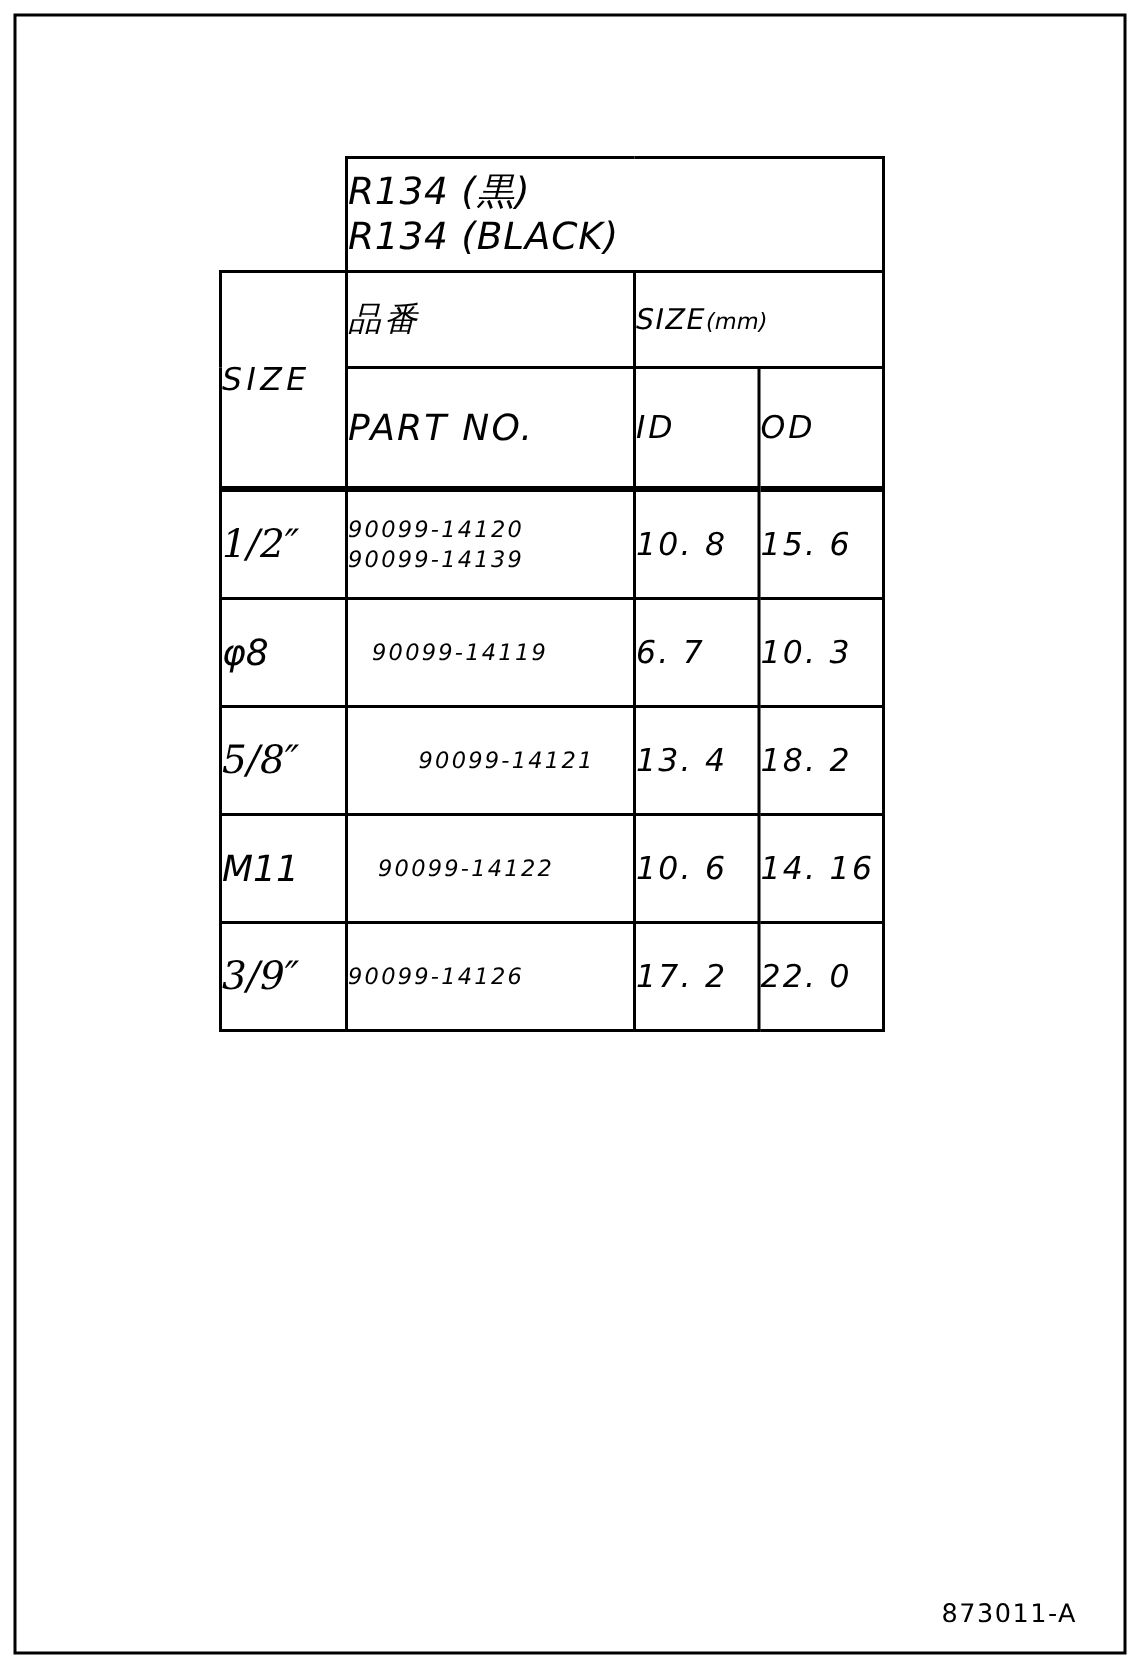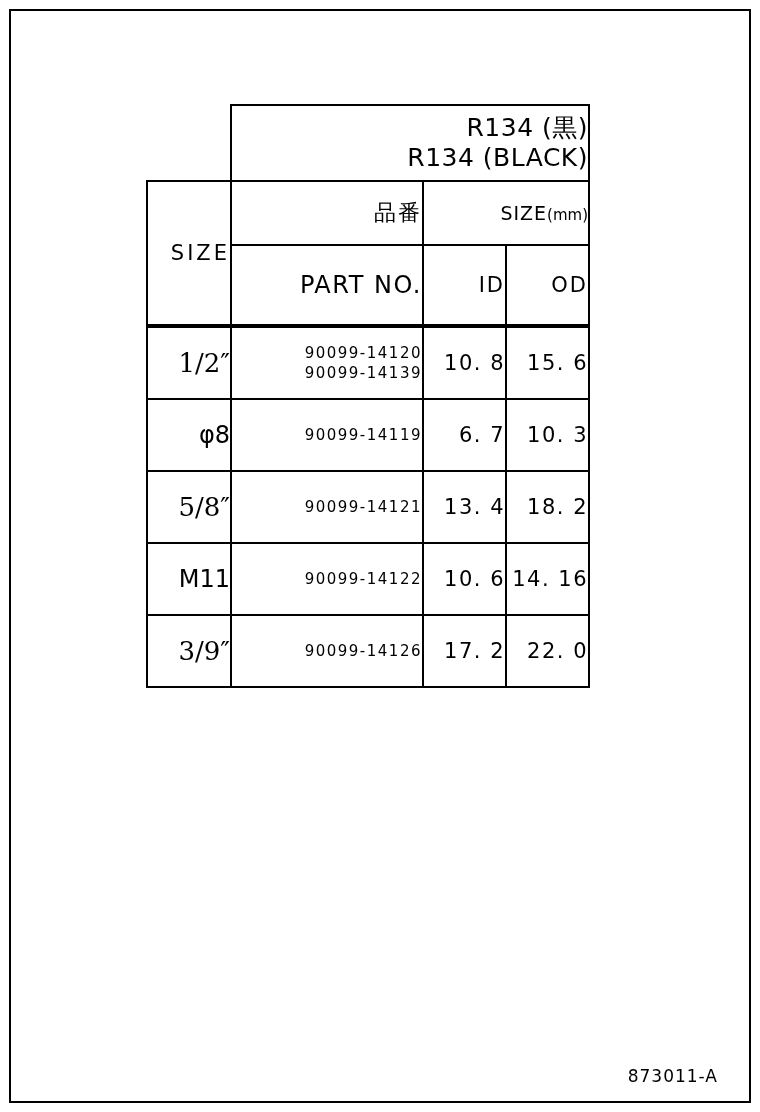--- a/index.html
+++ b/index.html
@@ -35,23 +35,24 @@
   }
 
   table.spec {
     border-collapse: collapse;
     table-layout: fixed;
     width: 442px;
   }
   table.spec td, table.spec th {
     border: 2px solid #000;
     padding: 0;
-    text-align: right;
+    text-align: left;
     vertical-align: middle;
     font-weight: normal;
+    font-style: italic;
   }
 
   
   .col-size  { width: 84px; }
   .col-part  { width: 192px; }
   .col-id    { width: 83px; }
   .col-od    { width: 83px; }
 
   
   .cell-blank {
@@ -166,21 +167,21 @@
 
       <tr class="data-row head-rule-row">
         <td class="size-val">1/2″</td>
         <td class="part-val" style="white-space:pre-line;">90099-14120
 90099-14139</td>
         <td class="num-val">10. 8</td>
         <td class="num-val">15. 6</td>
       </tr>
       <tr class="data-row">
         <td class="size-val sans">φ8</td>
-        <td class="part-val" style="white-space:pre-line;">90099-14119</td>
+        <td class="part-val" style="white-space:pre-line;padding-left:16px;">90099-14119</td>
         <td class="num-val">6. 7</td>
         <td class="num-val">10. 3</td>
       </tr>
       <tr class="data-row">
         <td class="size-val">5/8″</td>
         <td class="part-val" style="white-space:pre-line;padding-left:47px;">90099-14121</td>
         <td class="num-val">13. 4</td>
         <td class="num-val">18. 2</td>
       </tr>
       <tr class="data-row">

